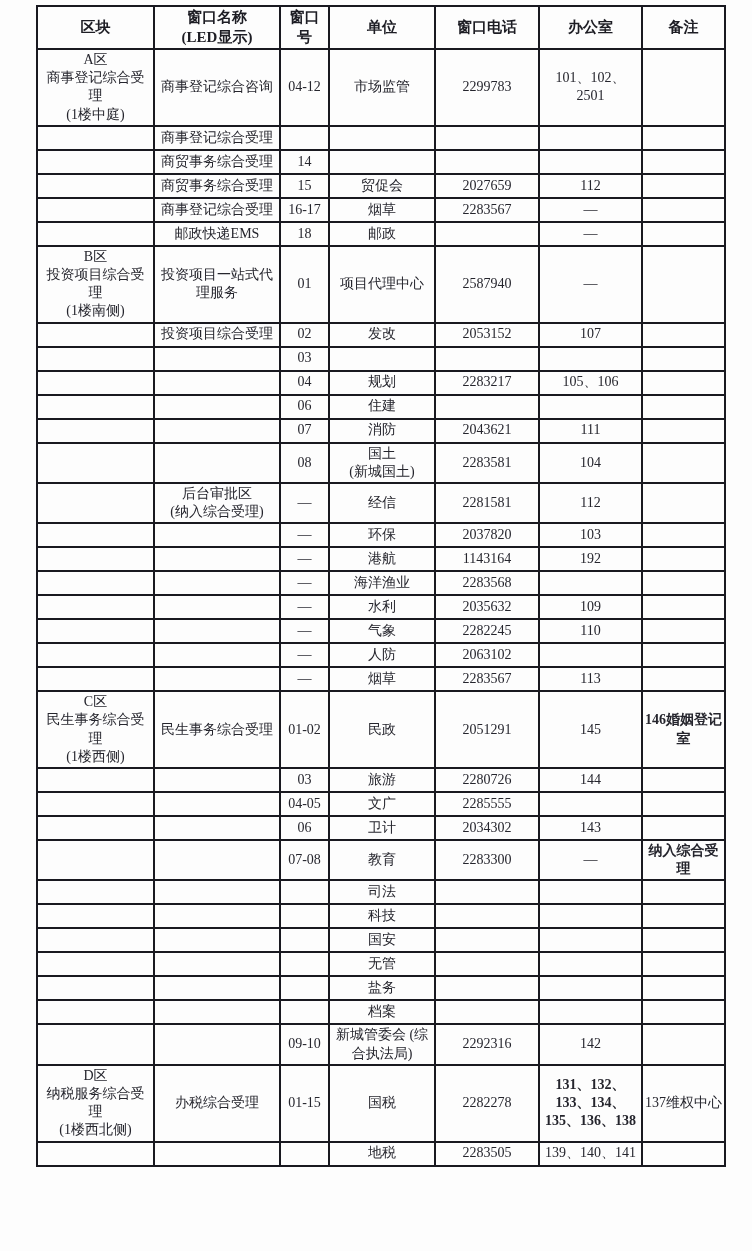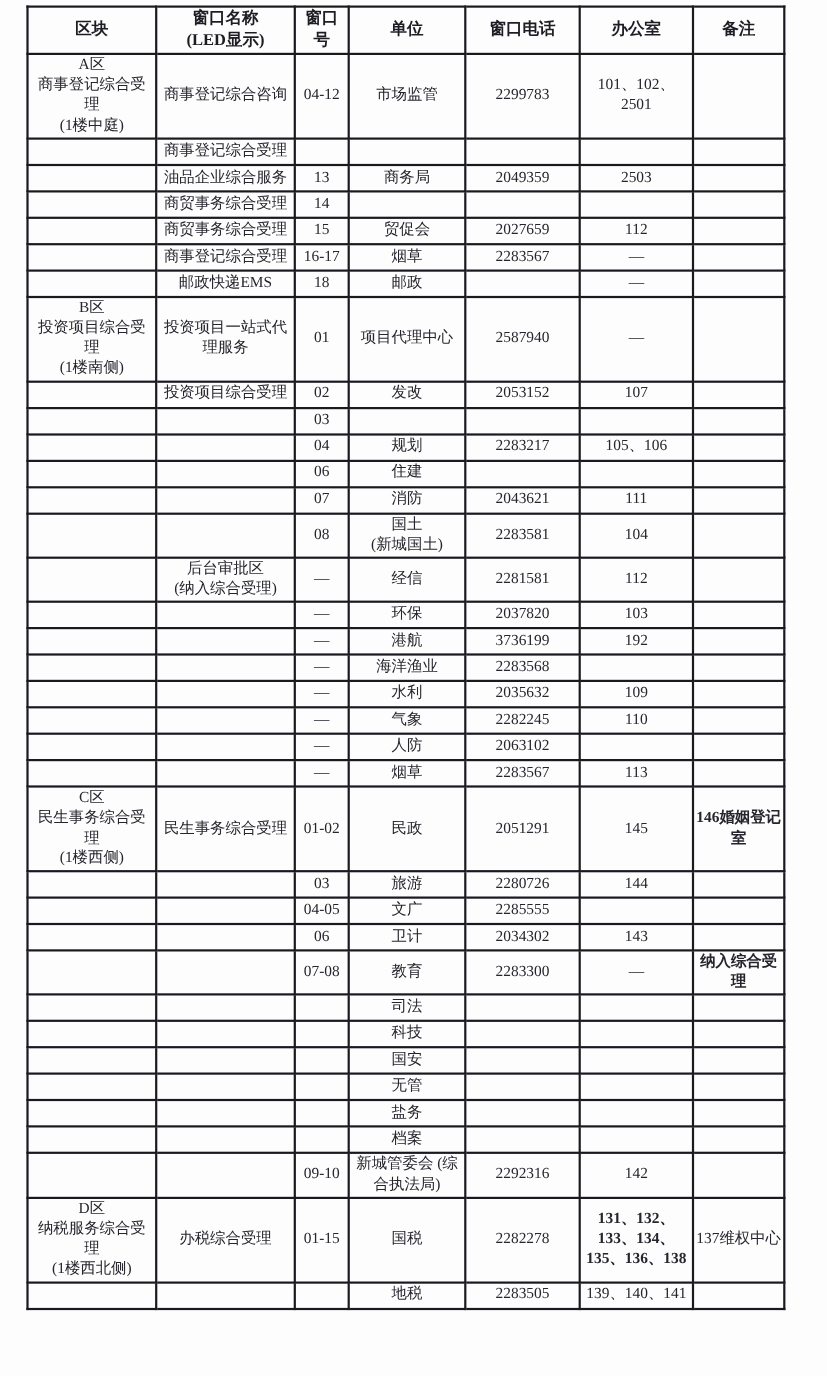--- a/index.html
+++ b/index.html
@@ -1,18 +1,18 @@
 <!DOCTYPE html>
 <html><head>
 <meta charset="utf-8">
 <style>
   html,body { margin:0; padding:0; background:#ffffff; }
   .sheet {
     width:752px; min-height:1251px; background:#fdfdfd;
-    box-sizing:border-box; padding:5px 30px 3px 24px;
+    box-sizing:border-box; padding:5px 30px 3px 36px;
     font-family:"Liberation Serif","DejaVu Serif",serif;
   }
   table.directory {
     border-collapse:collapse; table-layout:fixed; width:688px;
     background:#fdfdfd;
   }
   table.directory th, table.directory td {
     border:2px solid #191920;
     text-align:center; vertical-align:middle;
     white-space:pre-line; overflow:hidden;
@@ -76,29 +76,20 @@
           <td></td>
           <td>商事登记综合受理</td>
           <td></td>
           <td></td>
           <td></td>
           <td></td>
           <td></td>
         </tr>
         <tr>
           <td></td>
-          <td>油品企业综合服务</td>
-          <td>13</td>
-          <td>商务局</td>
-          <td>2049359</td>
-          <td>2503</td>
-          <td></td>
-        </tr>
-        <tr>
-          <td></td>
           <td>商贸事务综合受理</td>
           <td>14</td>
           <td></td>
           <td></td>
           <td></td>
           <td></td>
         </tr>
         <tr>
           <td></td>
           <td>商贸事务综合受理</td>
@@ -209,21 +200,21 @@
           <td>环保</td>
           <td>2037820</td>
           <td>103</td>
           <td></td>
         </tr>
         <tr>
           <td></td>
           <td></td>
           <td>—</td>
           <td>港航</td>
-          <td>3736199</td>
+          <td>1143164</td>
           <td>192</td>
           <td></td>
         </tr>
         <tr>
           <td></td>
           <td></td>
           <td>—</td>
           <td>海洋渔业</td>
           <td>2283568</td>
           <td></td>

